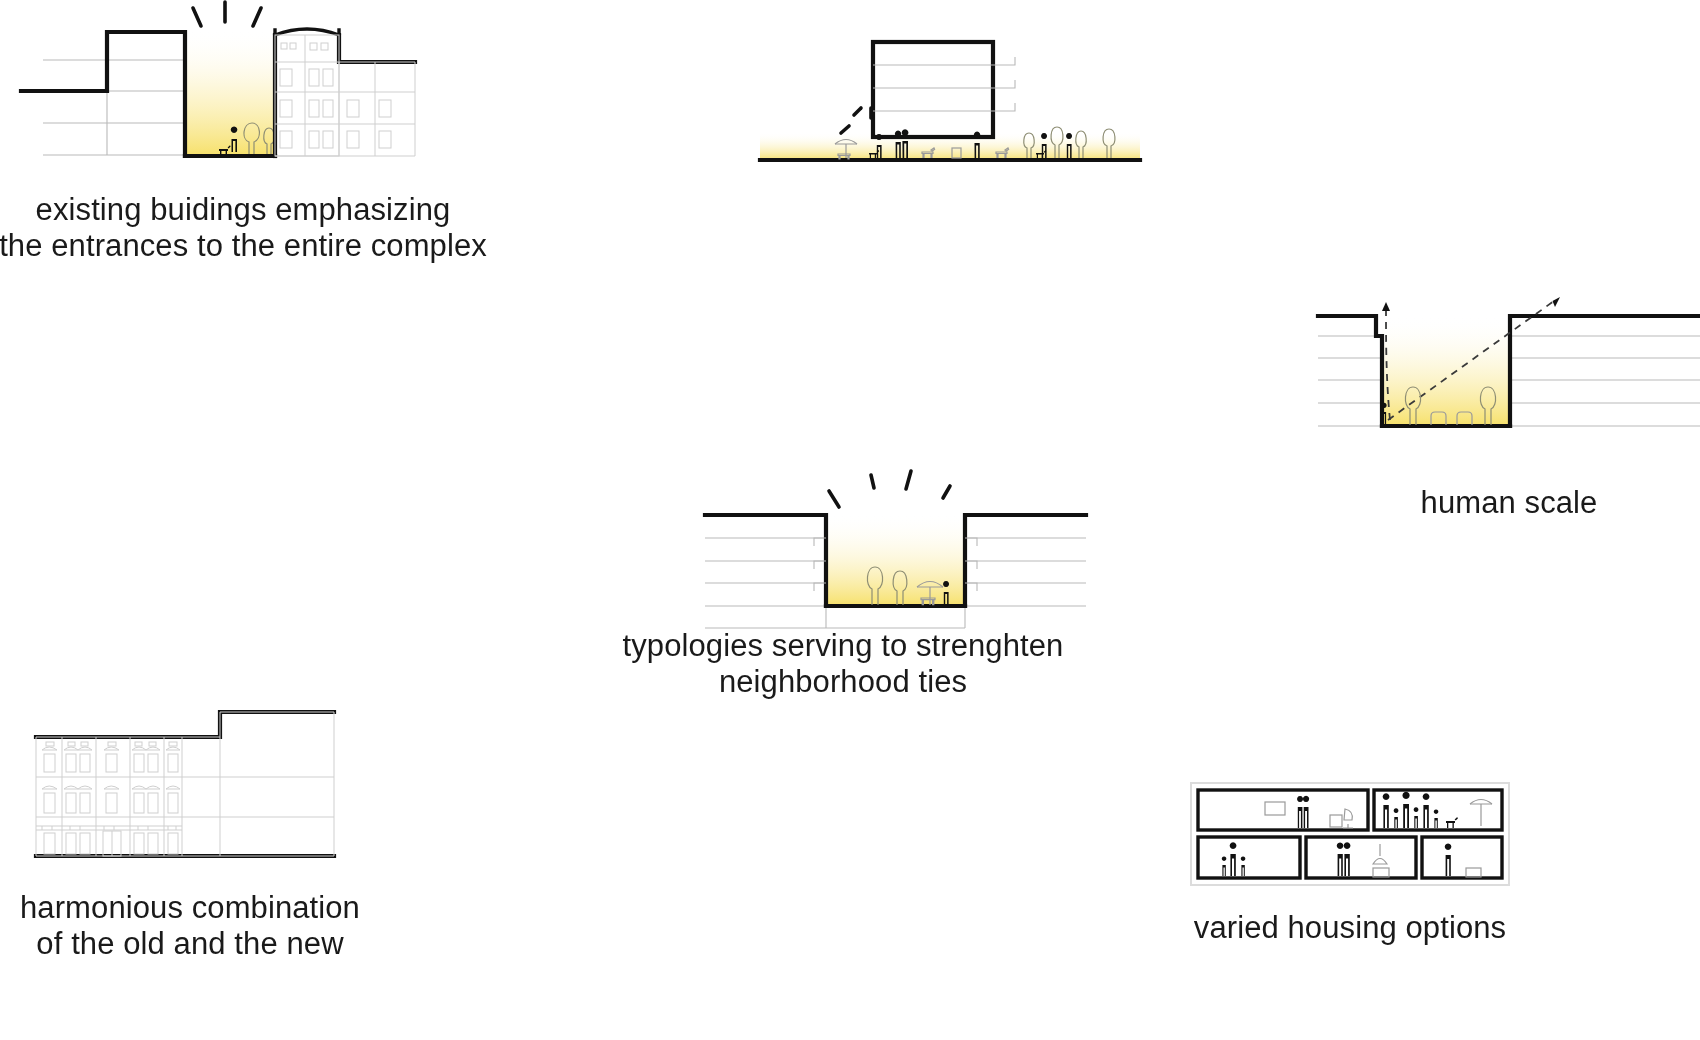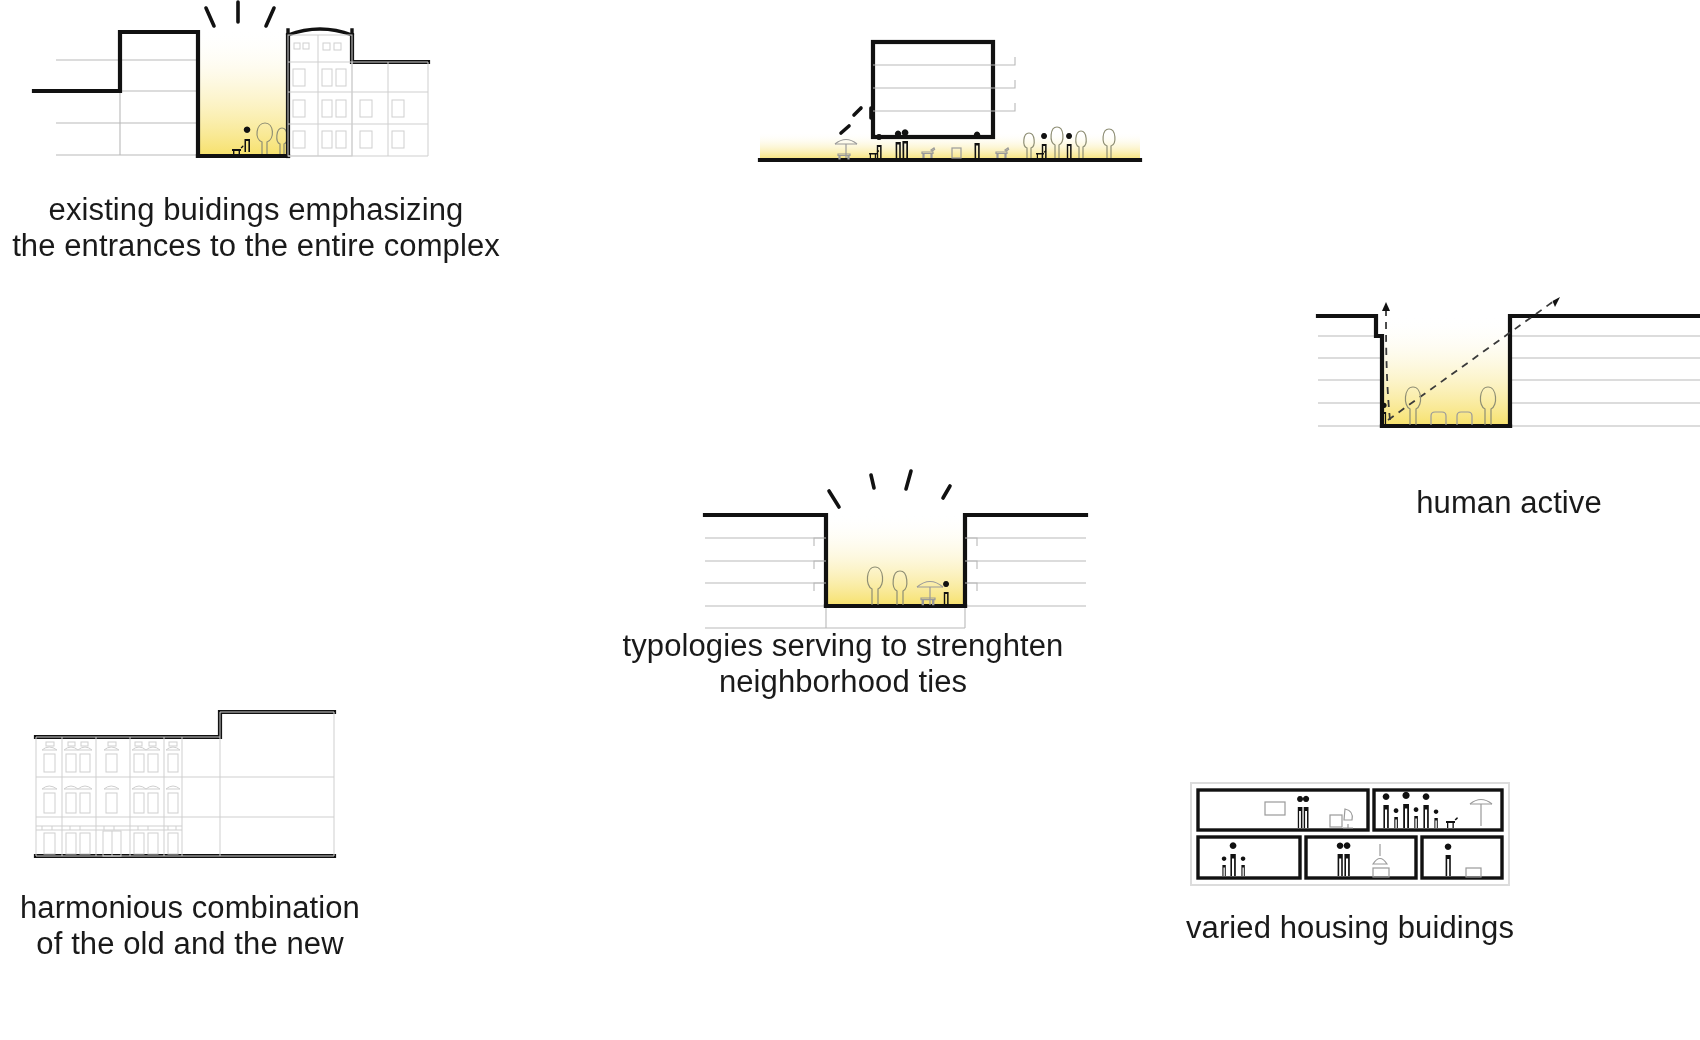--- a/index.html
+++ b/index.html
@@ -39,21 +39,21 @@
   .ray    { stroke: #111111; stroke-width: 3.6; stroke-linecap: round; fill: none; }
   .dash   { stroke: #3a3a3a; stroke-width: 1.8; stroke-dasharray: 7 6; fill: none; }
   .veg    { stroke: #8e8e74; stroke-width: 1.2; fill: none; }
   .sil    { fill: #111111; }
   .furn   { stroke: #9a9a9a; stroke-width: 1.2; fill: none; }
   .boxfill{ fill: #ffffff; }
 </style>
 </head>
 <body>
 
-<div class="panel" style="left:16px; top:0px; width:520px; height:270px;">
+<div class="panel" style="left:3px; top:0px; width:520px; height:270px;">
   <svg width="520" height="175" viewBox="0 0 520 175">
     <defs>
       <linearGradient id="glow1" x1="0" y1="0" x2="0" y2="1">
         <stop offset="0%" stop-color="#ffffff" stop-opacity="0"></stop>
         <stop offset="48%" stop-color="#fbf0b8" stop-opacity="0.55"></stop>
         <stop offset="100%" stop-color="#f6df63" stop-opacity="0.95"></stop>
       </linearGradient>
     </defs>
 
     <rect x="182" y="28" width="90" height="128" fill="url(#glow1)"></rect>
@@ -243,21 +243,21 @@
 
     <g>
       <path class="sil" d="M66 128 a2.6 2.6 0 1 1 0.1 0z M64.3 132 h3.8 v13 h-1.2 v-11 h-1.5 v11 h-1.1 z"></path>
       <path class="veg" d="M92 145 v-16 c-7 -3 -6 -22 3 -22 9 0 10 19 3 22 v16"></path>
       <path class="veg" d="M167 145 v-16 c-7 -3 -6 -22 3 -22 9 0 10 19 3 22 v16"></path>
       <path class="furn" d="M113 145 v-9 q0 -4 4 -4 h7 q4 0 4 4 v9"></path>
       <path class="furn" d="M139 145 v-9 q0 -4 4 -4 h7 q4 0 4 4 v9"></path>
     </g>
   </svg>
 
-  <div class="caption" style="left:0px; top:205px; width:382px;">human active</div>
+  <div class="caption" style="left:0px; top:205px; width:382px;">human scale</div>
 </div>
 
 <div class="panel" style="left:600px; top:415px; width:440px; height:290px;margin-left:23px;">
   <svg width="440" height="200" viewBox="0 0 440 200">
     <defs>
       <linearGradient id="glow4" x1="0" y1="0" x2="0" y2="1">
         <stop offset="0%" stop-color="#ffffff" stop-opacity="0"></stop>
         <stop offset="52%" stop-color="#fbf0b8" stop-opacity="0.55"></stop>
         <stop offset="100%" stop-color="#f6df63" stop-opacity="0.95"></stop>
       </linearGradient>
@@ -470,14 +470,14 @@
       </g>
       <rect class="furn" x="183" y="86" width="16" height="9"></rect>
     </g>
 
     <g>
       <path class="sil" d="M258 68 a3.3 3.3 0 1 1 0.1 0z M255.6 73 h5.2 v21 h-1.6 v-17 h-2 v17 h-1.6 z"></path>
       <rect class="furn" x="276" y="86" width="15" height="9"></rect>
     </g>
   </svg>
 
-  <div class="caption" style="left:-10px; top:128px; width:340px;">varied housing buidings</div>
+  <div class="caption" style="left:-10px; top:128px; width:340px;">varied housing options</div>
 </div>
 
 </body></html>

